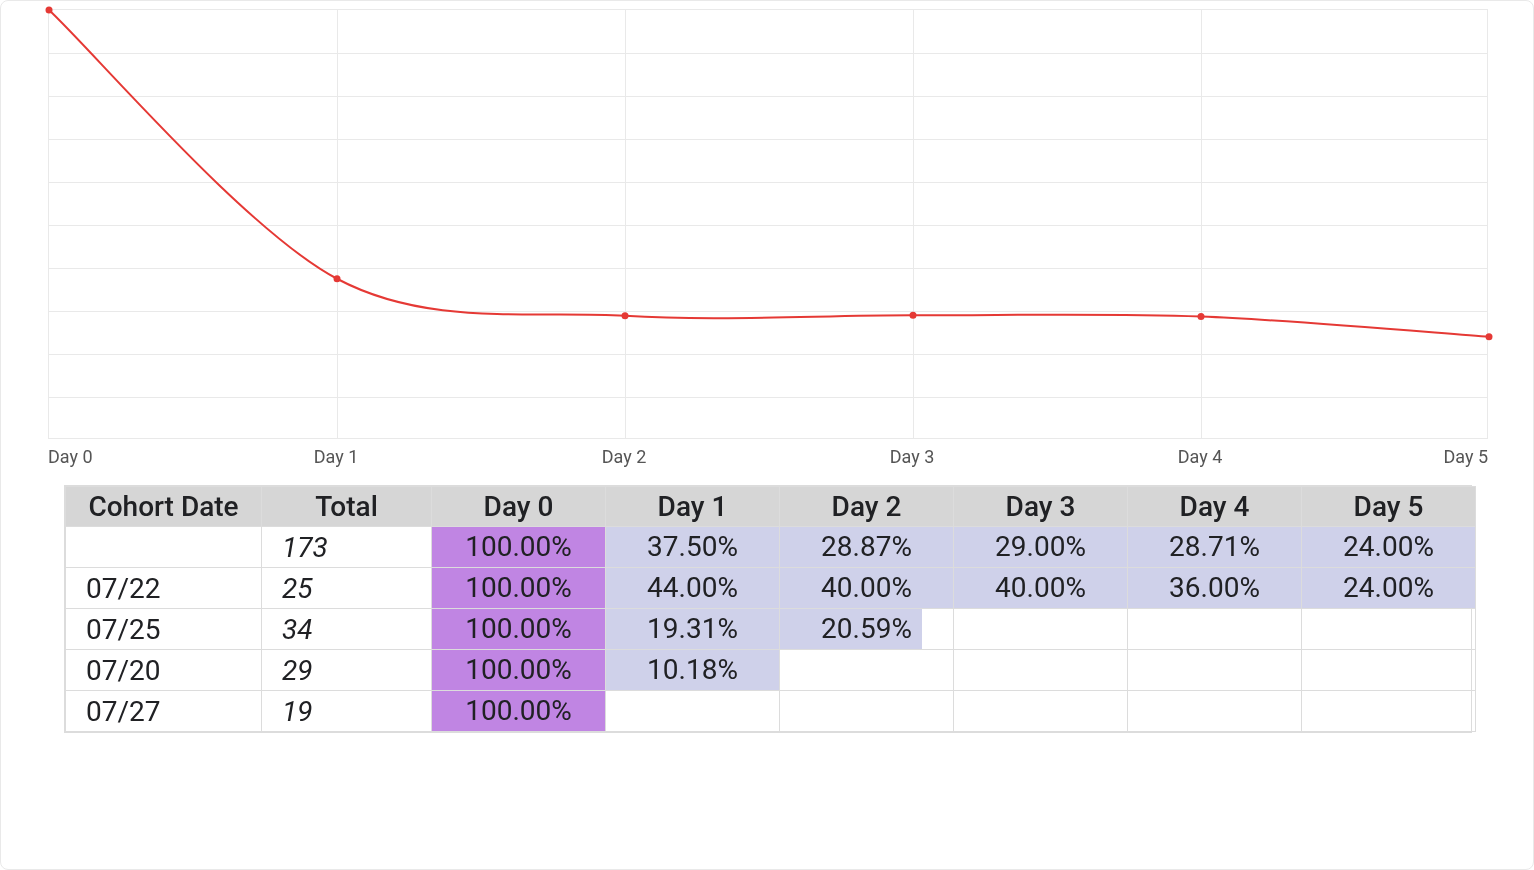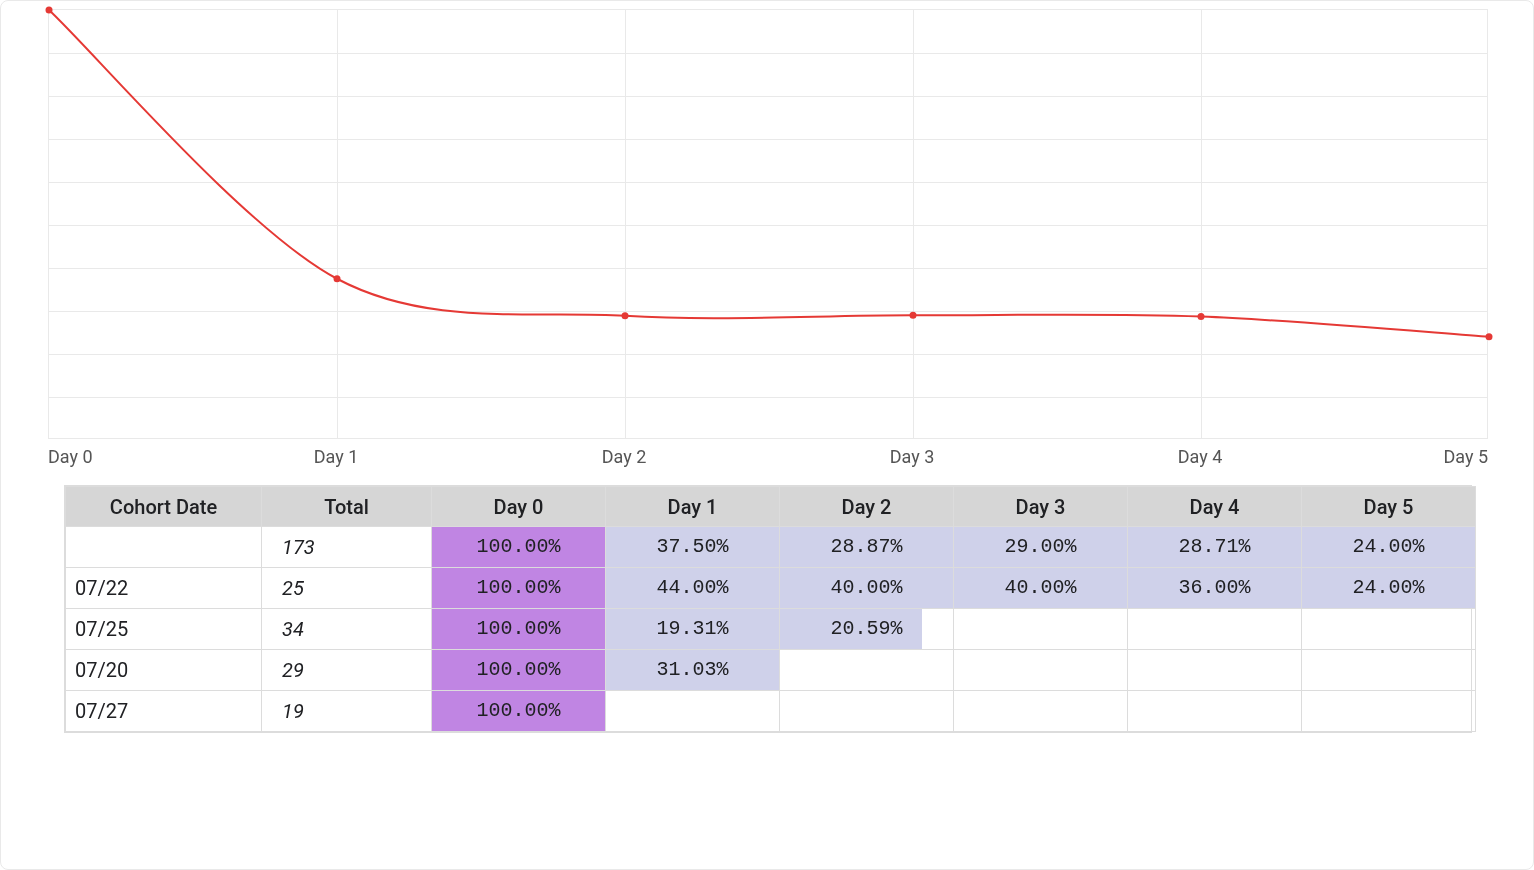--- a/index.html
+++ b/index.html
@@ -54,21 +54,21 @@
   }
   .xlabels span.first { transform: translateX(0); }
   .xlabels span.last  { transform: translateX(-100%); }
 
   .table-wrap {
     position: absolute;
     left: 63px;
     top: 484px;
     width: 1408px;
     border: 1px solid #dcdcdc;
-    font-size: 20px;
+    font-size: 28px;
   }
   table {
     width: 100%;
     border-collapse: collapse;
     table-layout: fixed;
   }
   th, td {
     border: 1px solid #dcdcdc;
     height: 40px;
     padding: 0 14px;
@@ -79,32 +79,31 @@
   th {
     background: #d6d6d6;
     font-weight: 500;
     text-align: center;
   }
   th.hdr-left { text-align: center; }
   col.c-date  { width: 196px; }
   col.c-total { width: 170px; }
   col.c-day   { width: 174px; }
 
-  td.date  { padding-left: 9px; }
+  td.date  { padding-left: 20px; }
   td.total { padding-left: 20px; font-style: italic; }
   td.pct   { text-align: center; position: relative; padding:0; }
   td.pct .fill {
     position:absolute; left:0; top:0; bottom:0;
     z-index:0;
   }
   td.pct .pct-text {
     position: relative; z-index:1;
     display:inline-block;
     line-height:40px;
-    font-family:Liberation Mono, monospace;
   }
 </style>
 </head>
 <body>
 
 <div class="page">
 
   <div class="chart-area">
 
     <div id="vgrids">
@@ -196,21 +195,21 @@
             <td class="pct"><div class="fill" style="width: 100%; background: rgb(207, 209, 234);"></div><span class="pct-text">19.31%</span></td>
             <td class="pct"><div class="fill" style="width: 82%; background: rgb(207, 209, 234);"></div><span class="pct-text">20.59%</span></td>
             <td class="pct"></td>
             <td class="pct"></td>
             <td class="pct"></td>
           </tr>
           <tr>
             <td class="date">07/20</td>
             <td class="total">29</td>
             <td class="pct"><div class="fill" style="width: 100%; background: rgb(192, 133, 227);"></div><span class="pct-text">100.00%</span></td>
-            <td class="pct"><div class="fill" style="width: 100%; background: rgb(207, 209, 234);"></div><span class="pct-text">31.03%</span></td>
+            <td class="pct"><div class="fill" style="width: 100%; background: rgb(207, 209, 234);"></div><span class="pct-text">10.18%</span></td>
             <td class="pct"></td>
             <td class="pct"></td>
             <td class="pct"></td>
             <td class="pct"></td>
           </tr>
           <tr>
             <td class="date">07/27</td>
             <td class="total">19</td>
             <td class="pct"><div class="fill" style="width: 100%; background: rgb(192, 133, 227);"></div><span class="pct-text">100.00%</span></td>
             <td class="pct"></td>

